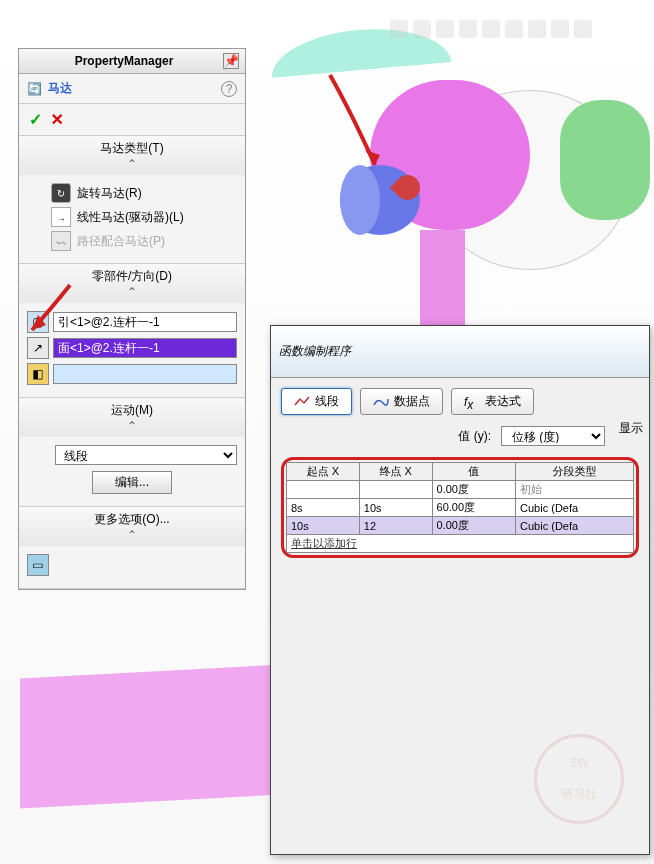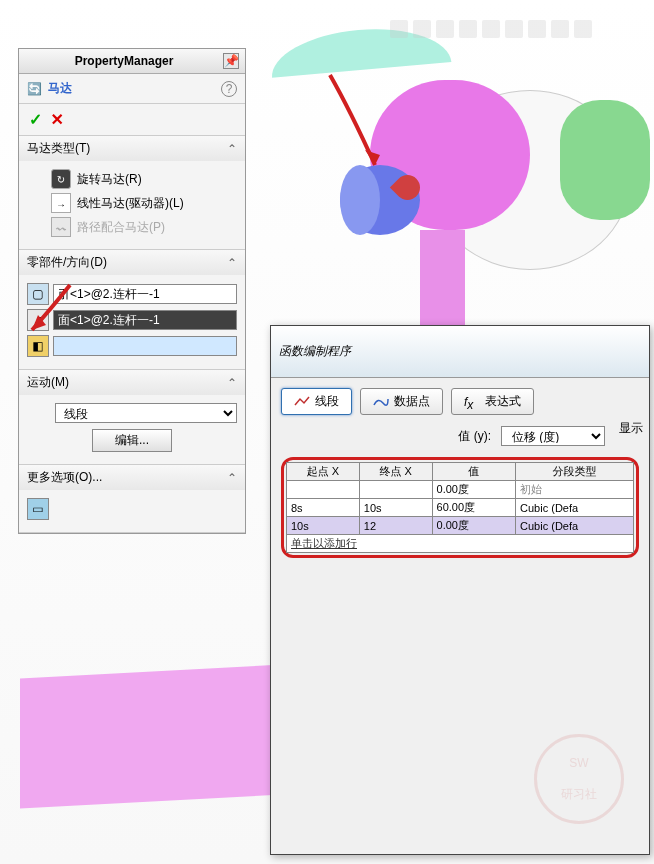--- a/index.html
+++ b/index.html
@@ -34,34 +34,34 @@
   
   .pm-title-row { display: flex; align-items: center; padding: 6px 8px; gap: 6px; border-bottom: 1px solid #ccc; }
   .pm-title-row .title { font-weight: bold; color: #3366cc; flex: 1; }
   .pm-help { width: 16px; height: 16px; border: 1px solid #888; border-radius: 50%; text-align: center; line-height: 14px; color: #888; }
   
   .pm-buttons { display: flex; gap: 8px; padding: 6px 10px; border-bottom: 1px solid #ccc; }
   .pm-btn-ok { color: #0a0; font-size: 16px; font-weight: bold; }
   .pm-btn-cancel { color: #d00; font-size: 16px; font-weight: bold; }
   
   .pm-section { border-bottom: 1px solid #ccc; }
-  .pm-sec-head { background: linear-gradient(180deg, #f8f8f8, #e8e8e8); padding: 4px 8px; display: flex; align-items: center; justify-content: space-between; cursor: pointer; }
+  .pm-sec-head { background: linear-gradient(180deg, #f8f8f8, #e8e8e8); padding: 4px 8px; display: flex; align-items: center; justify-content: space-between; cursor: pointer; flex-direction: column; }
   .pm-sec-head .chev { color: #666; }
   .pm-sec-body { padding: 4px 8px 8px 8px; }
   
   .pm-row { display: flex; align-items: center; gap: 6px; margin: 4px 0 4px 24px; }
   .pm-icon { width: 20px; height: 20px; background: #f0f0f0; border: 1px solid #aaa; display: inline-flex; align-items: center; justify-content: center; font-size: 10px; }
   .pm-icon.rotary { background: #404040; color: #fff; border-radius: 3px; }
   .pm-icon.linear { background: #fff; }
   .pm-icon.path { background: #e8e8e8; color: #aaa; }
   
   .pm-input-row { display: flex; align-items: center; gap: 4px; margin: 4px 0; }
   .pm-ref-icon { width: 22px; height: 22px; background: #e8e8e8; border: 1px solid #888; display: flex; align-items: center; justify-content: center; }
   .pm-textbox { flex: 1; border: 1px solid #888; background: #fff; padding: 2px 4px; height: 20px; }
-  .pm-textbox.selected { background: #404040; color: #fff; }
+  .pm-textbox.selected { background: #6d28d9; color: #fff; }
   .pm-textbox.empty { background: #d0e8ff; }
   
   .pm-select { width: 100%; border: 1px solid #888; background: #fff; padding: 2px 4px; height: 20px; }
   .pm-select-wrap { margin-left: 28px; margin-top: 4px; }
   .pm-edit-btn { display: block; margin: 6px auto 4px auto; padding: 2px 22px; border: 1px solid #888; background: linear-gradient(180deg, #fff, #e0e0e0); }
   
   
   .func-dialog { position: absolute; top: 325px; left: 270px; width: 380px; height: 530px; background: #f0f0f0; border: 1px solid #444; box-shadow: 2px 2px 8px rgba(0,0,0,0.3); }
   .func-titlebar { background: linear-gradient(180deg, #fff, #dce8f0); padding: 17px 8px; border-bottom: 1px solid #999; font-style: italic; }
   

